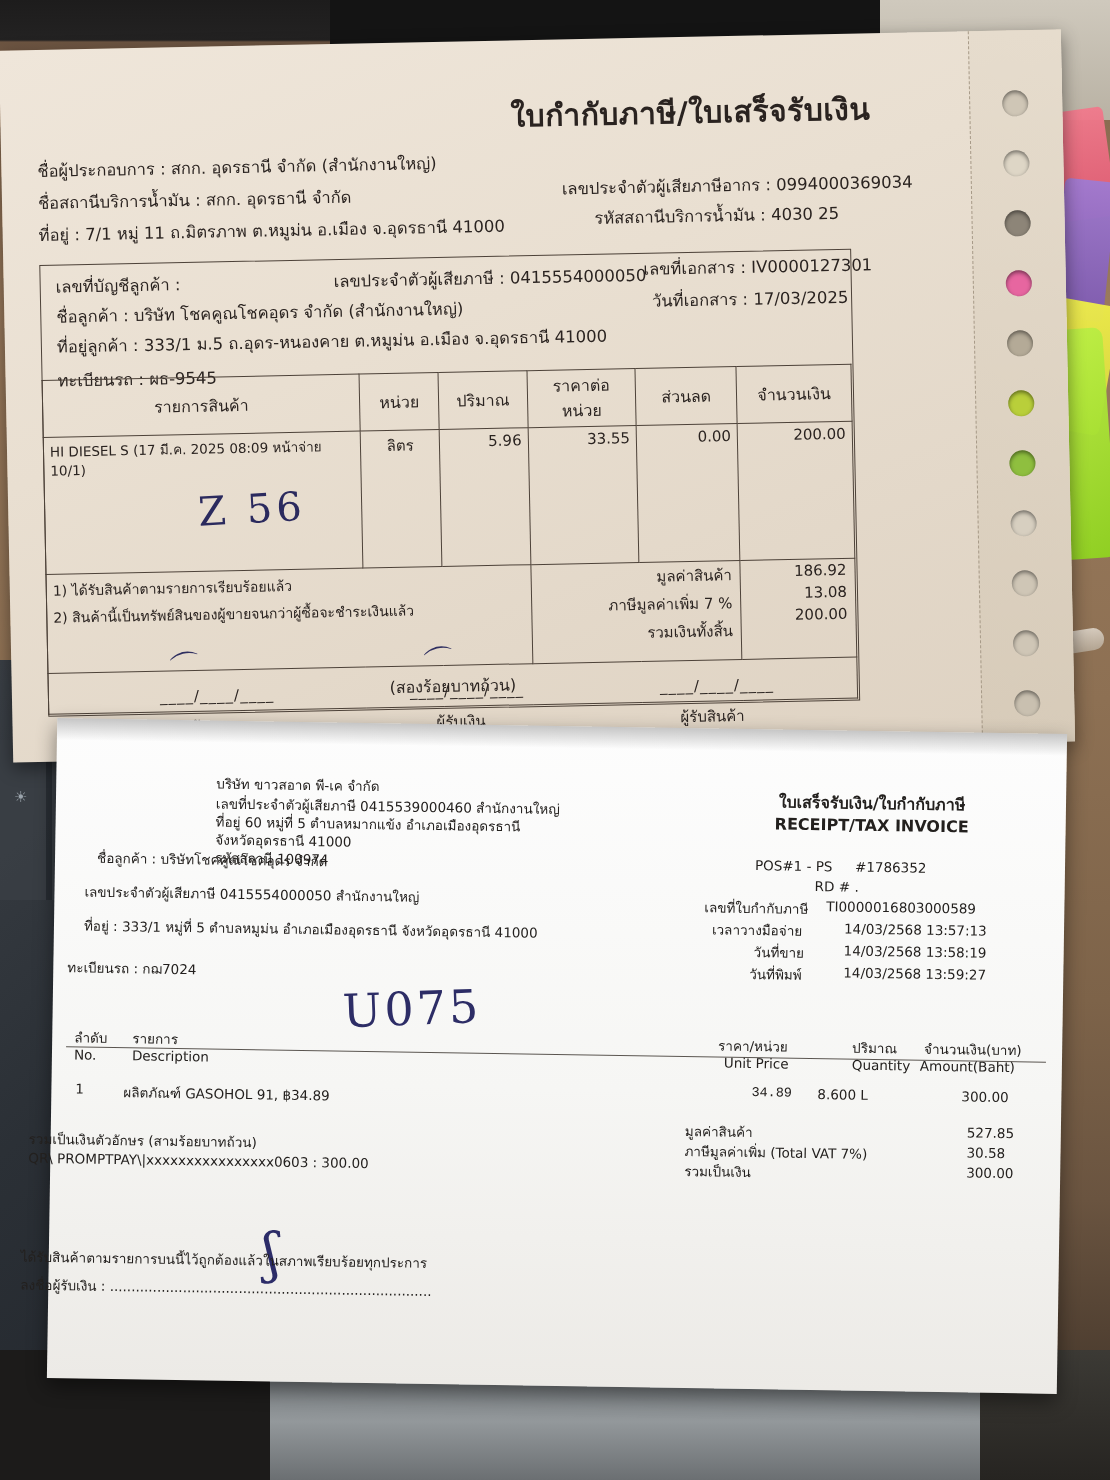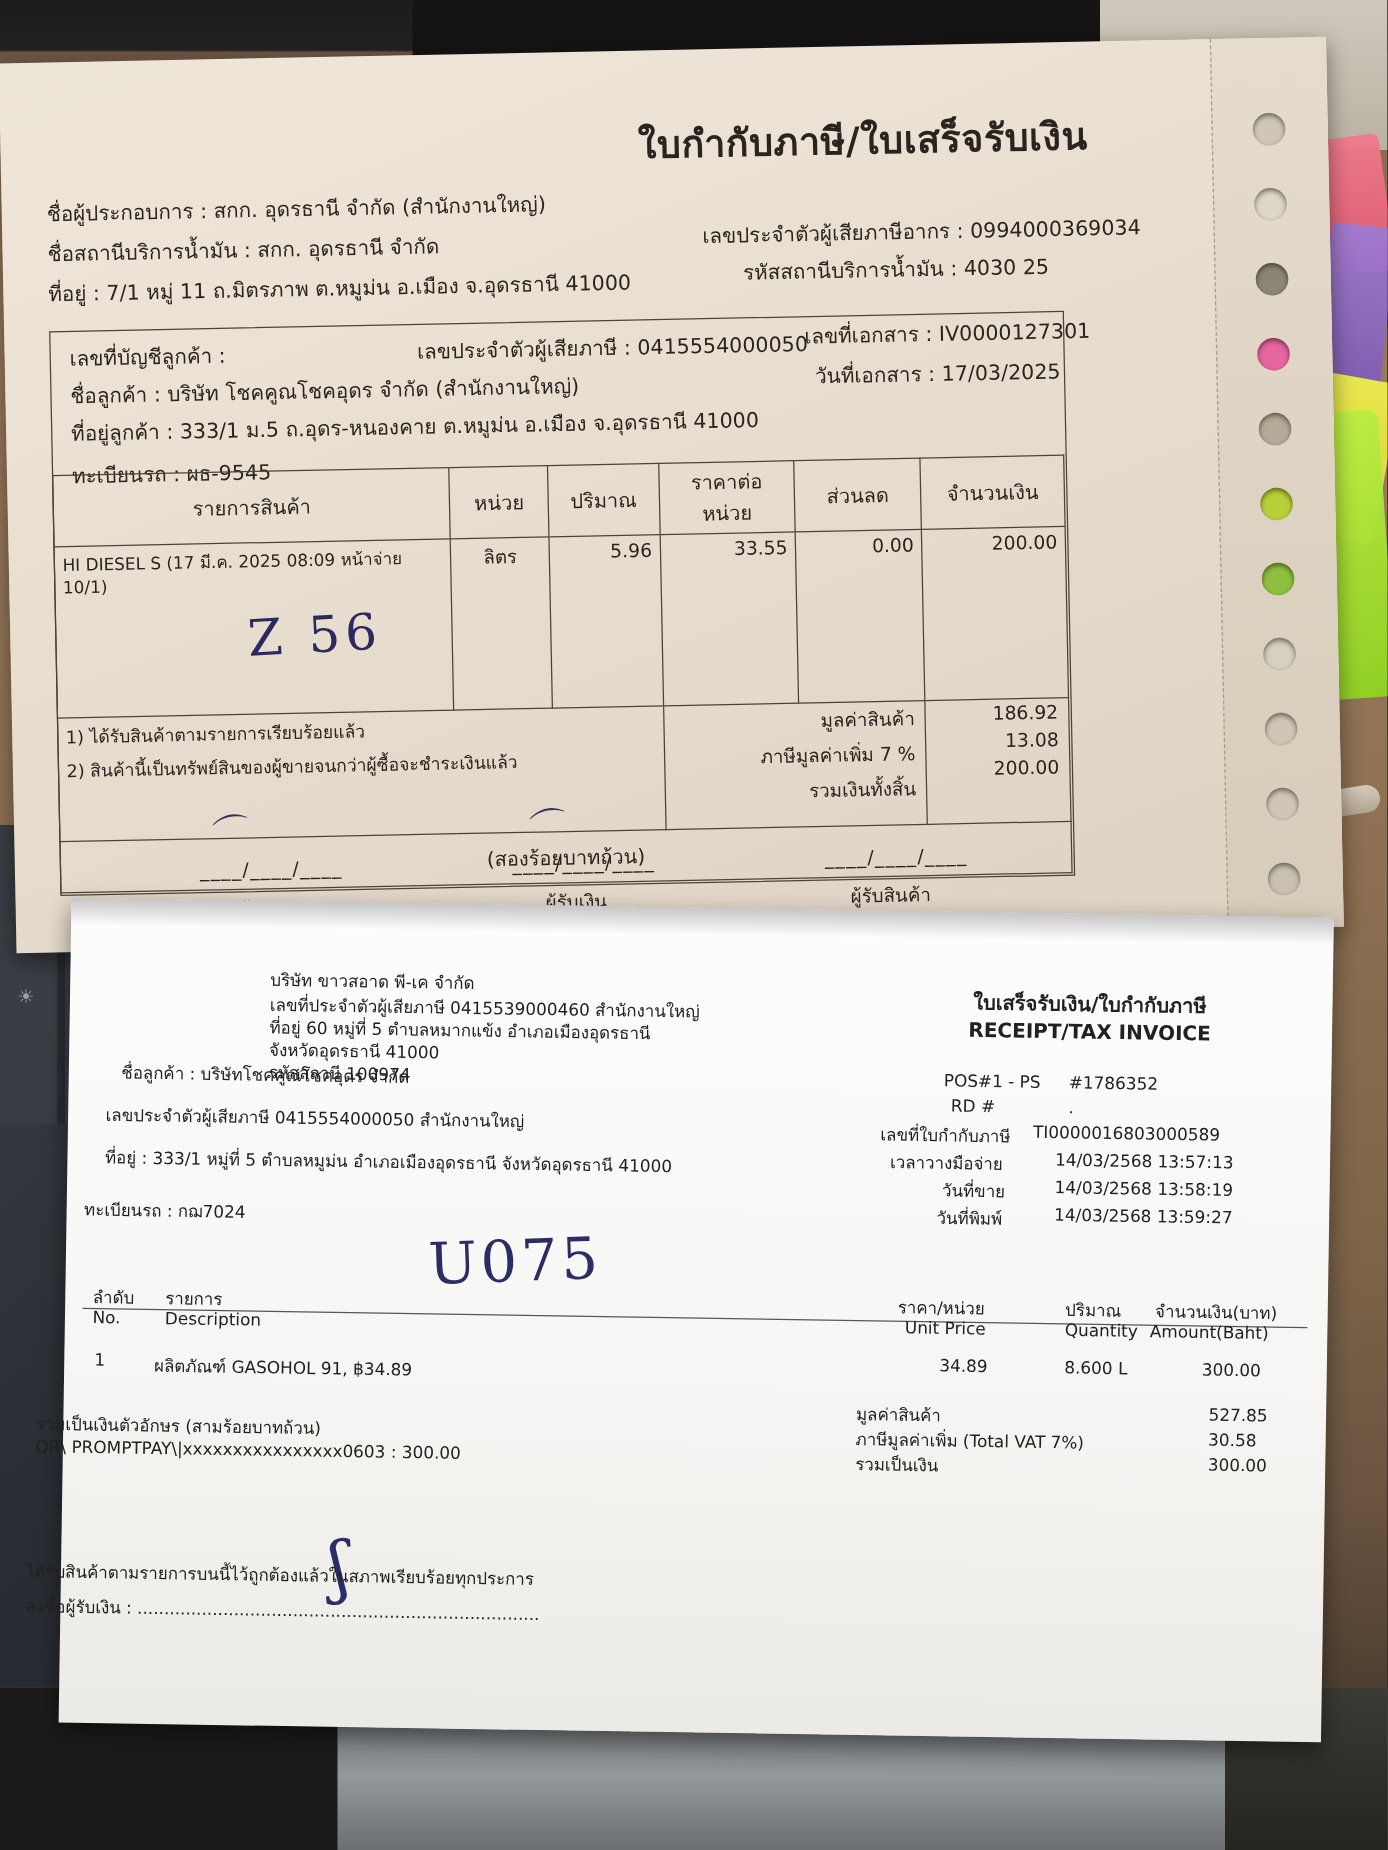--- a/index.html
+++ b/index.html
@@ -384,21 +384,21 @@
   </div>
 
   <div class="rb-t" style="left:160px; top:52px;">บริษัท ขาวสอาด พี-เค จำกัด</div>
   <div class="rb-t" style="left:160px; top:72px;">เลขที่ประจำตัวผู้เสียภาษี 0415539000460 สำนักงานใหญ่</div>
   <div class="rb-t" style="left:160px; top:90px;">ที่อยู่ 60 หมู่ที่ 5 ตำบลหมากแข้ง อำเภอเมืองอุดรธานี</div>
   <div class="rb-t" style="left:160px; top:108px;">จังหวัดอุดรธานี 41000</div>
   <div class="rb-t" style="left:160px; top:126px;">รหัสสถานี 100974</div>
 
   <div class="rb-t" style="left:700px; top:128px;">POS#1 - PS</div>
   <div class="rb-t" style="left:800px; top:128px;">#1786352</div>
-  <div class="rb-t" style="left:706px; top:148px;">RD #</div>
+  <div class="rb-t" style="left:760px; top:148px;">RD #</div>
   <div class="rb-t" style="left:800px; top:148px;">.</div>
   <div class="rb-t" style="left:650px; top:168px;">เลขที่ใบกำกับภาษี</div>
   <div class="rb-t" style="left:772px; top:168px;">TI0000016803000589</div>
   <div class="rb-t" style="left:658px; top:190px;">เวลาวางมือจ่าย</div>
   <div class="rb-t" style="left:790px; top:190px;">14/03/2568 13:57:13</div>
   <div class="rb-t" style="left:700px; top:212px;">วันที่ขาย</div>
   <div class="rb-t" style="left:790px; top:212px;">14/03/2568 13:58:19</div>
   <div class="rb-t" style="left:696px; top:234px;">วันที่พิมพ์</div>
   <div class="rb-t" style="left:790px; top:234px;">14/03/2568 13:59:27</div>
 
@@ -418,22 +418,22 @@
   <div class="rb-t" style="left:872px; top:306px;">จำนวนเงิน(บาท)</div>
 
   <div class="rb-t" style="left:22px; top:328px;">No.</div>
   <div class="rb-t" style="left:80px; top:328px;">Description</div>
   <div class="rb-t" style="left:672px; top:326px;">Unit Price</div>
   <div class="rb-t" style="left:800px; top:326px;">Quantity</div>
   <div class="rb-t" style="left:868px; top:326px;">Amount(Baht)</div>
 
   <div class="rb-t" style="left:24px; top:362px;">1</div>
   <div class="rb-t" style="left:72px; top:362px;">ผลิตภัณฑ์ GASOHOL 91, ฿34.89</div>
-  <div class="rb-t" style="left:700px; top:356px;">34.89</div>
-  <div class="rb-t" style="left:800px; top:356px;">8.600 L</div>
+  <div class="rb-t" style="left:700px; top:356px;font-family:Liberation Mono, monospace;">34.89</div>
+  <div class="rb-t" style="left:766px; top:356px;">8.600 L</div>
   <div class="rb-t" style="left:910px; top:356px;">300.00</div>
 
   <div class="rb-t" style="left:634px; top:392px;">มูลค่าสินค้า</div>
   <div class="rb-t" style="left:916px; top:392px;">527.85</div>
   <div class="rb-t" style="left:634px; top:412px;">ภาษีมูลค่าเพิ่ม (Total VAT 7%)</div>
   <div class="rb-t" style="left:916px; top:412px;">30.58</div>
   <div class="rb-t" style="left:634px; top:432px;">รวมเป็นเงิน</div>
   <div class="rb-t" style="left:916px; top:432px;">300.00</div>
 
   <div class="rb-t" style="left:-22px; top:410px;">รวมเป็นเงินตัวอักษร (สามร้อยบาทถ้วน)</div>

